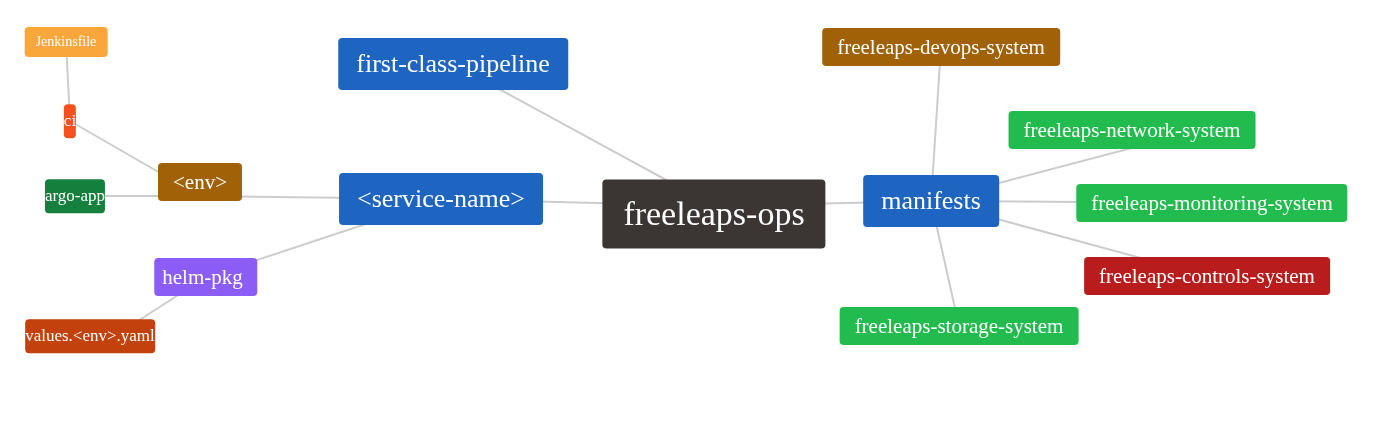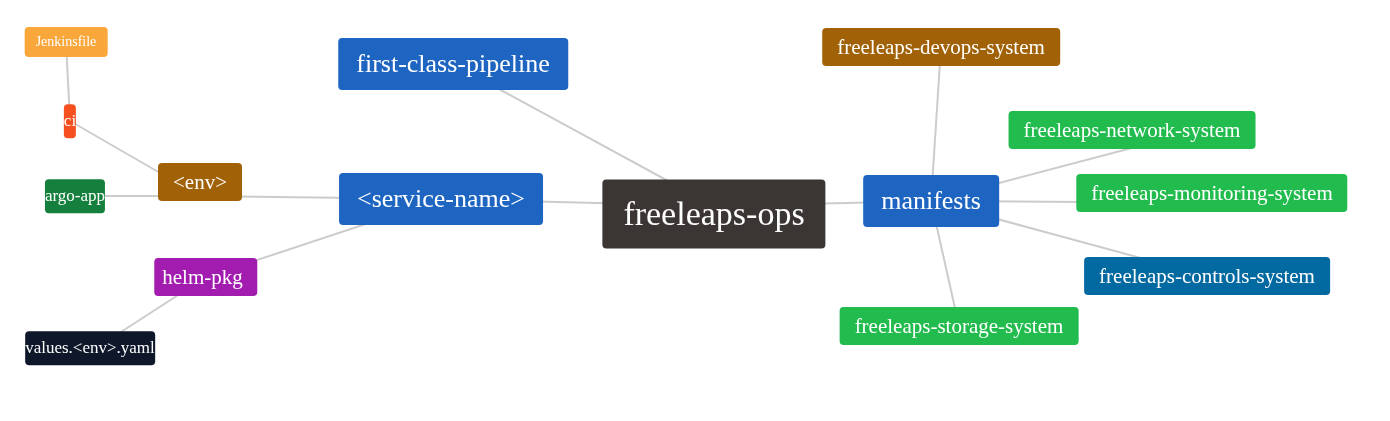--- a/index.html
+++ b/index.html
@@ -70,25 +70,25 @@
       <line x1="931" y1="201" x2="1200" y2="130" stroke="#CCCCCC"></line>
       <line x1="931" y1="201" x2="1212" y2="203" stroke="#CCCCCC"></line>
       <line x1="931" y1="201" x2="1207" y2="276" stroke="#CCCCCC"></line>
       <line x1="931" y1="201" x2="959" y2="326" stroke="#CCCCCC"></line>
     </svg>
   <div class="node-layer">
       <div class="node xs" style="left: 66px; top: 42px; background: rgb(249, 166, 59);">Jenkinsfile</div>
       <div class="node sm" style="left: 70px; top: 121px; background: rgb(245, 80, 30);">ci</div>
       <div class="node sm" style="left: 75px; top: 196px; background: #15803d;">argo-app</div>
       <div class="node md" style="left: 200px; top: 182px; background: #a16207;">&lt;env&gt;</div>
-      <div class="node md" style="left: 206px; top: 277px; background: #a21caf; padding-left: 8px;">helm-pkg</div>
-      <div class="node sm" style="left: 90px; top: 348px; background: #0f172a;">values.&lt;env&gt;.yaml</div>
+      <div class="node md" style="left: 206px; top: 277px; background: #8b5cf6; padding-left: 8px;">helm-pkg</div>
+      <div class="node sm" style="left: 90px; top: 336px; background: #c2410c;">values.&lt;env&gt;.yaml</div>
       <div class="node lg" style="left: 453px; top: 64px; background: rgb(30, 101, 194);">first-class-pipeline</div>
       <div class="node lg" style="left: 441px; top: 199px; background: rgb(30, 101, 194);">&lt;service-name&gt;</div>
       <div class="node xl" style="left: 714px; top: 194px; background: rgb(59, 54, 52); margin-top: 20px;">freeleaps-ops</div>
       <div class="node lg" style="left: 931px; top: 201px; background: rgb(30, 101, 194);">manifests</div>
       <div class="node md" style="left: 941px; top: 47px; background: #a16207;">freeleaps-devops-system</div>
       <div class="node md" style="left: 1132px; top: 130px; background: rgb(33, 188, 77);">freeleaps-network-system</div>
-      <div class="node md" style="left: 1212px; top: 193px; background: rgb(33, 188, 77);">freeleaps-monitoring-system</div>
-      <div class="node md" style="left: 1207px; top: 276px; background: #0369a1;">freeleaps-controls-system</div>
+      <div class="node md" style="left: 1212px; top: 203px; background: rgb(33, 188, 77);">freeleaps-monitoring-system</div>
+      <div class="node md" style="left: 1207px; top: 276px; background: #b91c1c;">freeleaps-controls-system</div>
       <div class="node md" style="left: 959px; top: 326px; background: rgb(33, 188, 77);">freeleaps-storage-system</div>
     </div>
 </div>
 
 </body></html>

